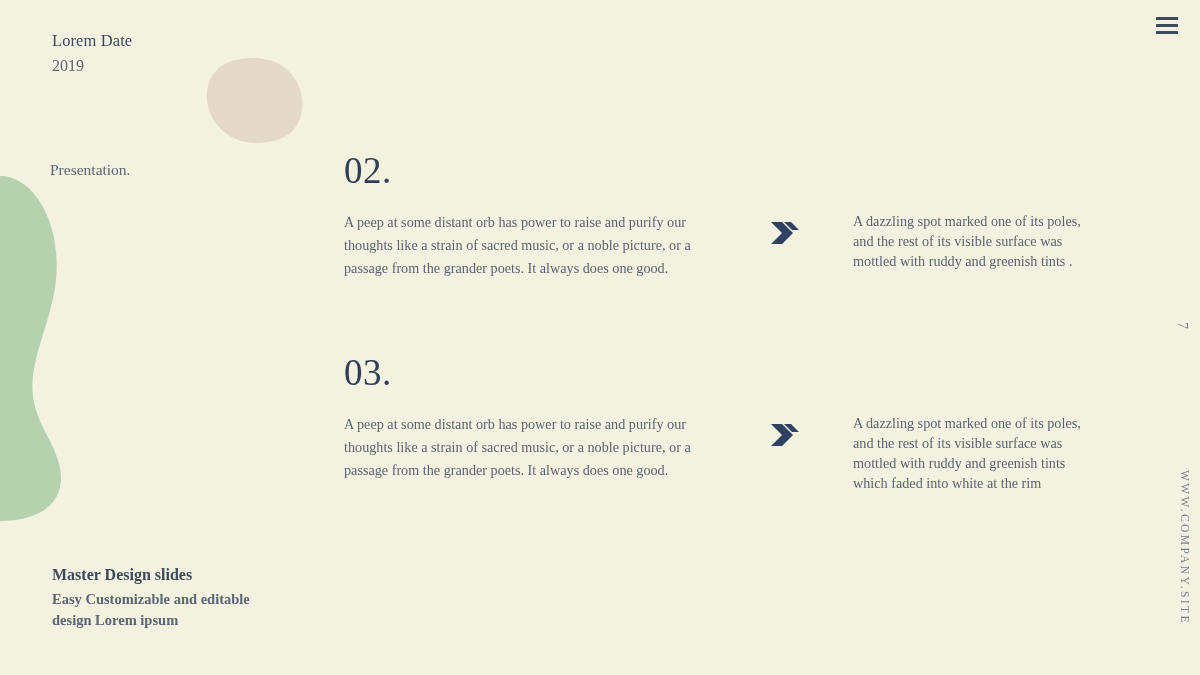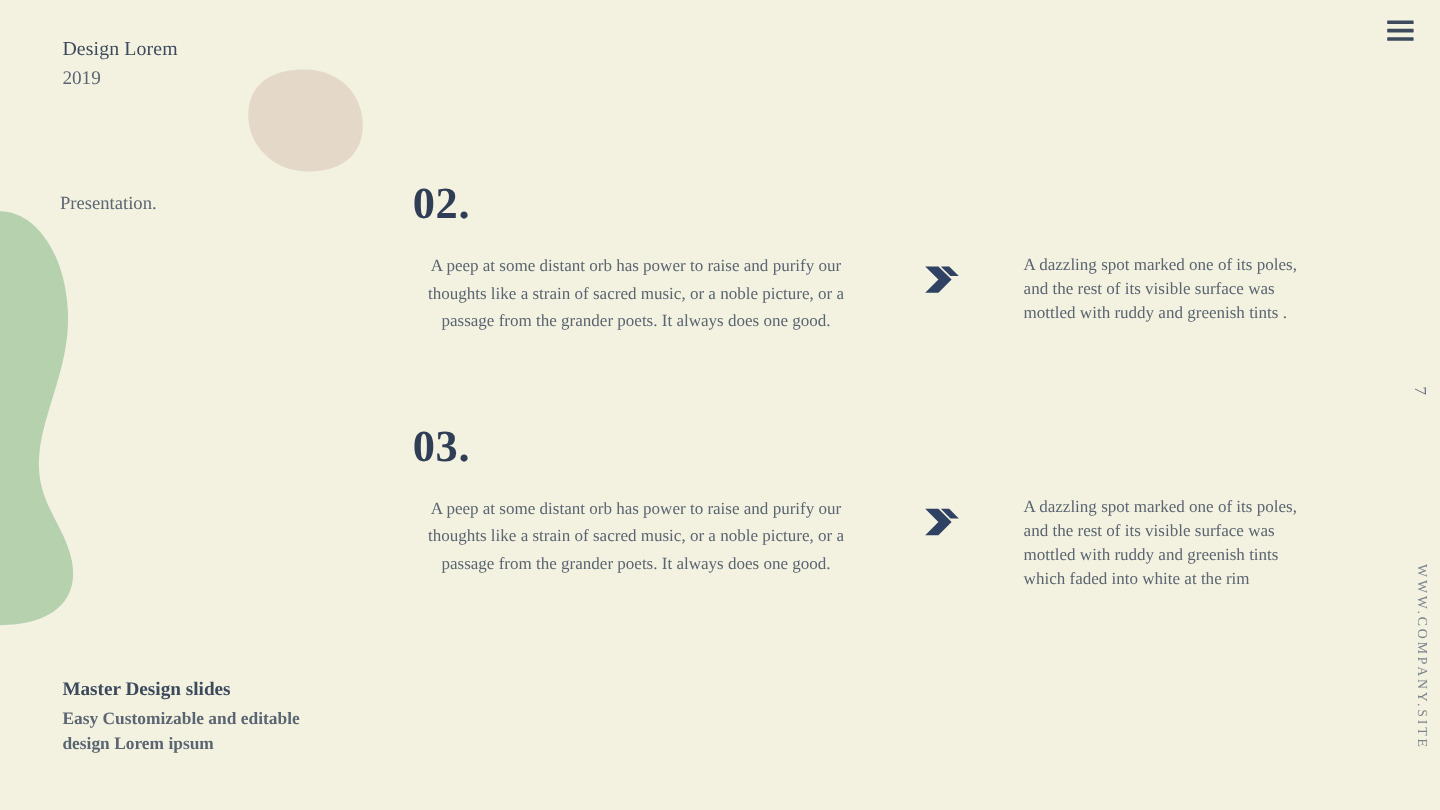--- a/index.html
+++ b/index.html
@@ -78,33 +78,32 @@
   }
   .row-02 { top: 152px; }
   .row-03 { top: 354px; }
 
   .row-number {
     font-size: 37px;
     color: #2f3e55;
     line-height: 1;
     letter-spacing: 0.5px;
     margin: 0 0 22px 0;
-    font-weight: bold;
+    font-weight: normal;
   }
 
   .row-cols {
     position: relative;
   }
 
   .col-left {
     position: absolute;
     left: 0;
     top: 0;
     width: 372px;
-    text-align: center;
   }
   .body-text {
     font-size: 14.2px;
     color: #5b6570;
     line-height: 1.62;
     margin: 0;
   }
 
   .arrow-cell {
     position: absolute;
@@ -194,21 +193,21 @@
 <body>
 
 <div class="slide">
 
   <svg class="blob-layer" width="1200" height="675" viewBox="0 0 1200 675">
     <path d="M0,176 C28,176 52,208 56,252 C61,300 38,336 33,376 C28,418 54,436 60,468 C66,500 44,521 0,521 Z" fill="#b6d1ae"></path>
     <path d="M253,58 C289,58 305,86 302,110 C299,134 279,143 256,143 C229,143 209,123 207,100 C205,74 222,58 253,58 Z" fill="#e4d8c8"></path>
   </svg>
 
   <div class="meta-block">
-    <div class="meta-title">Design Lorem</div>
+    <div class="meta-title">Lorem Date</div>
     <div class="meta-sub">2019</div>
   </div>
 
   <div class="title-block">
     <div class="slide-subtitle">Presentation.</div>
   </div>
 
   <div class="row row-02">
     <div class="row-number">02.</div>
     <div class="row-cols">

